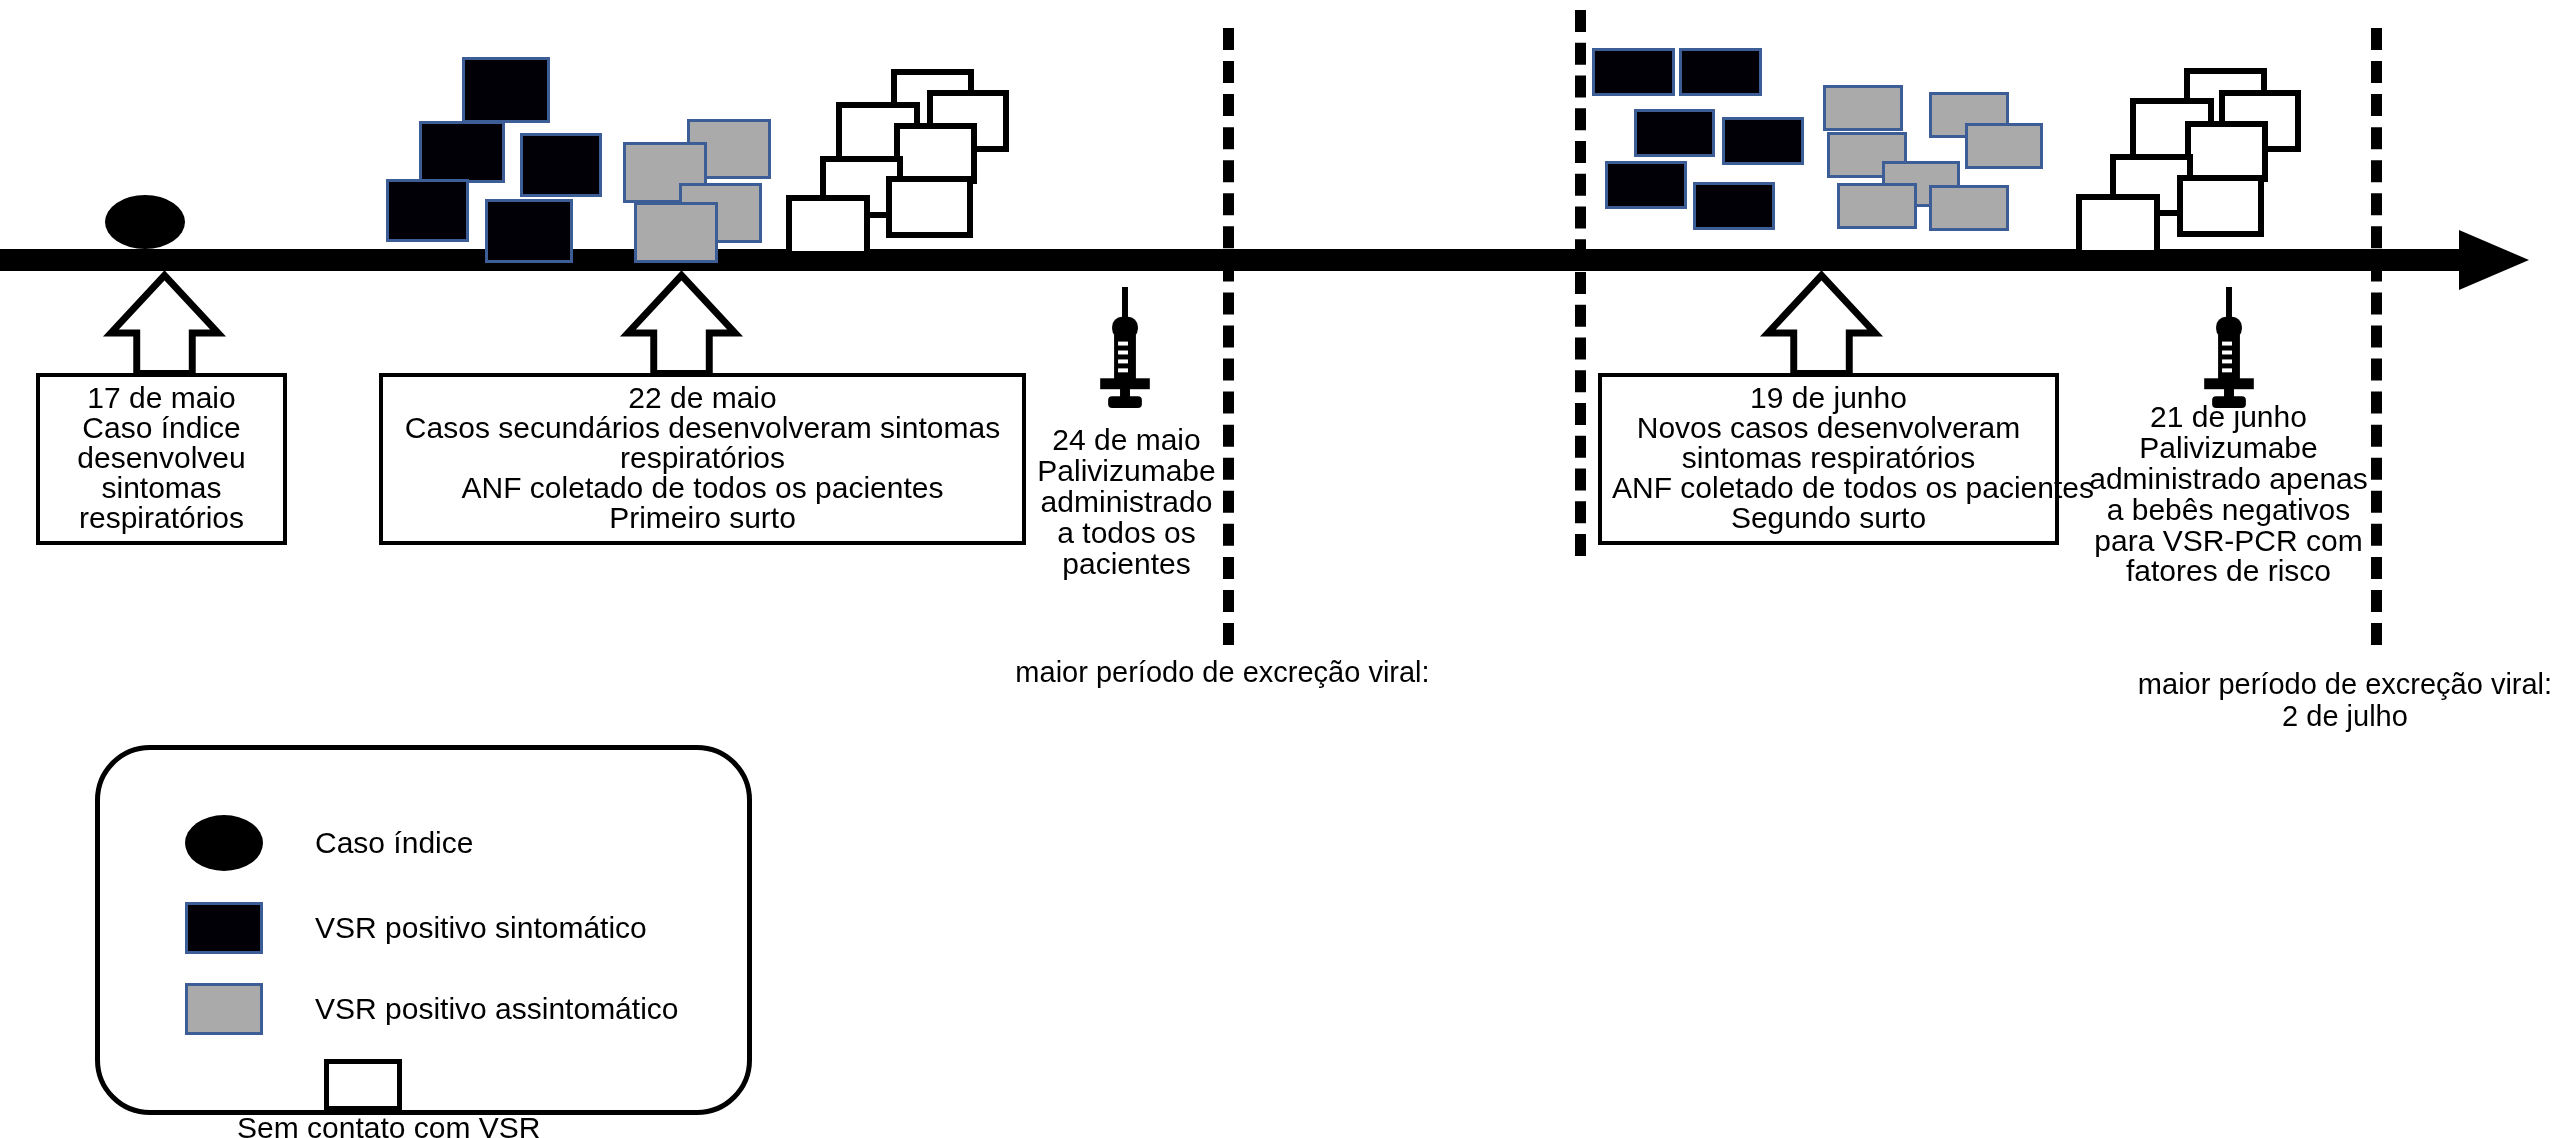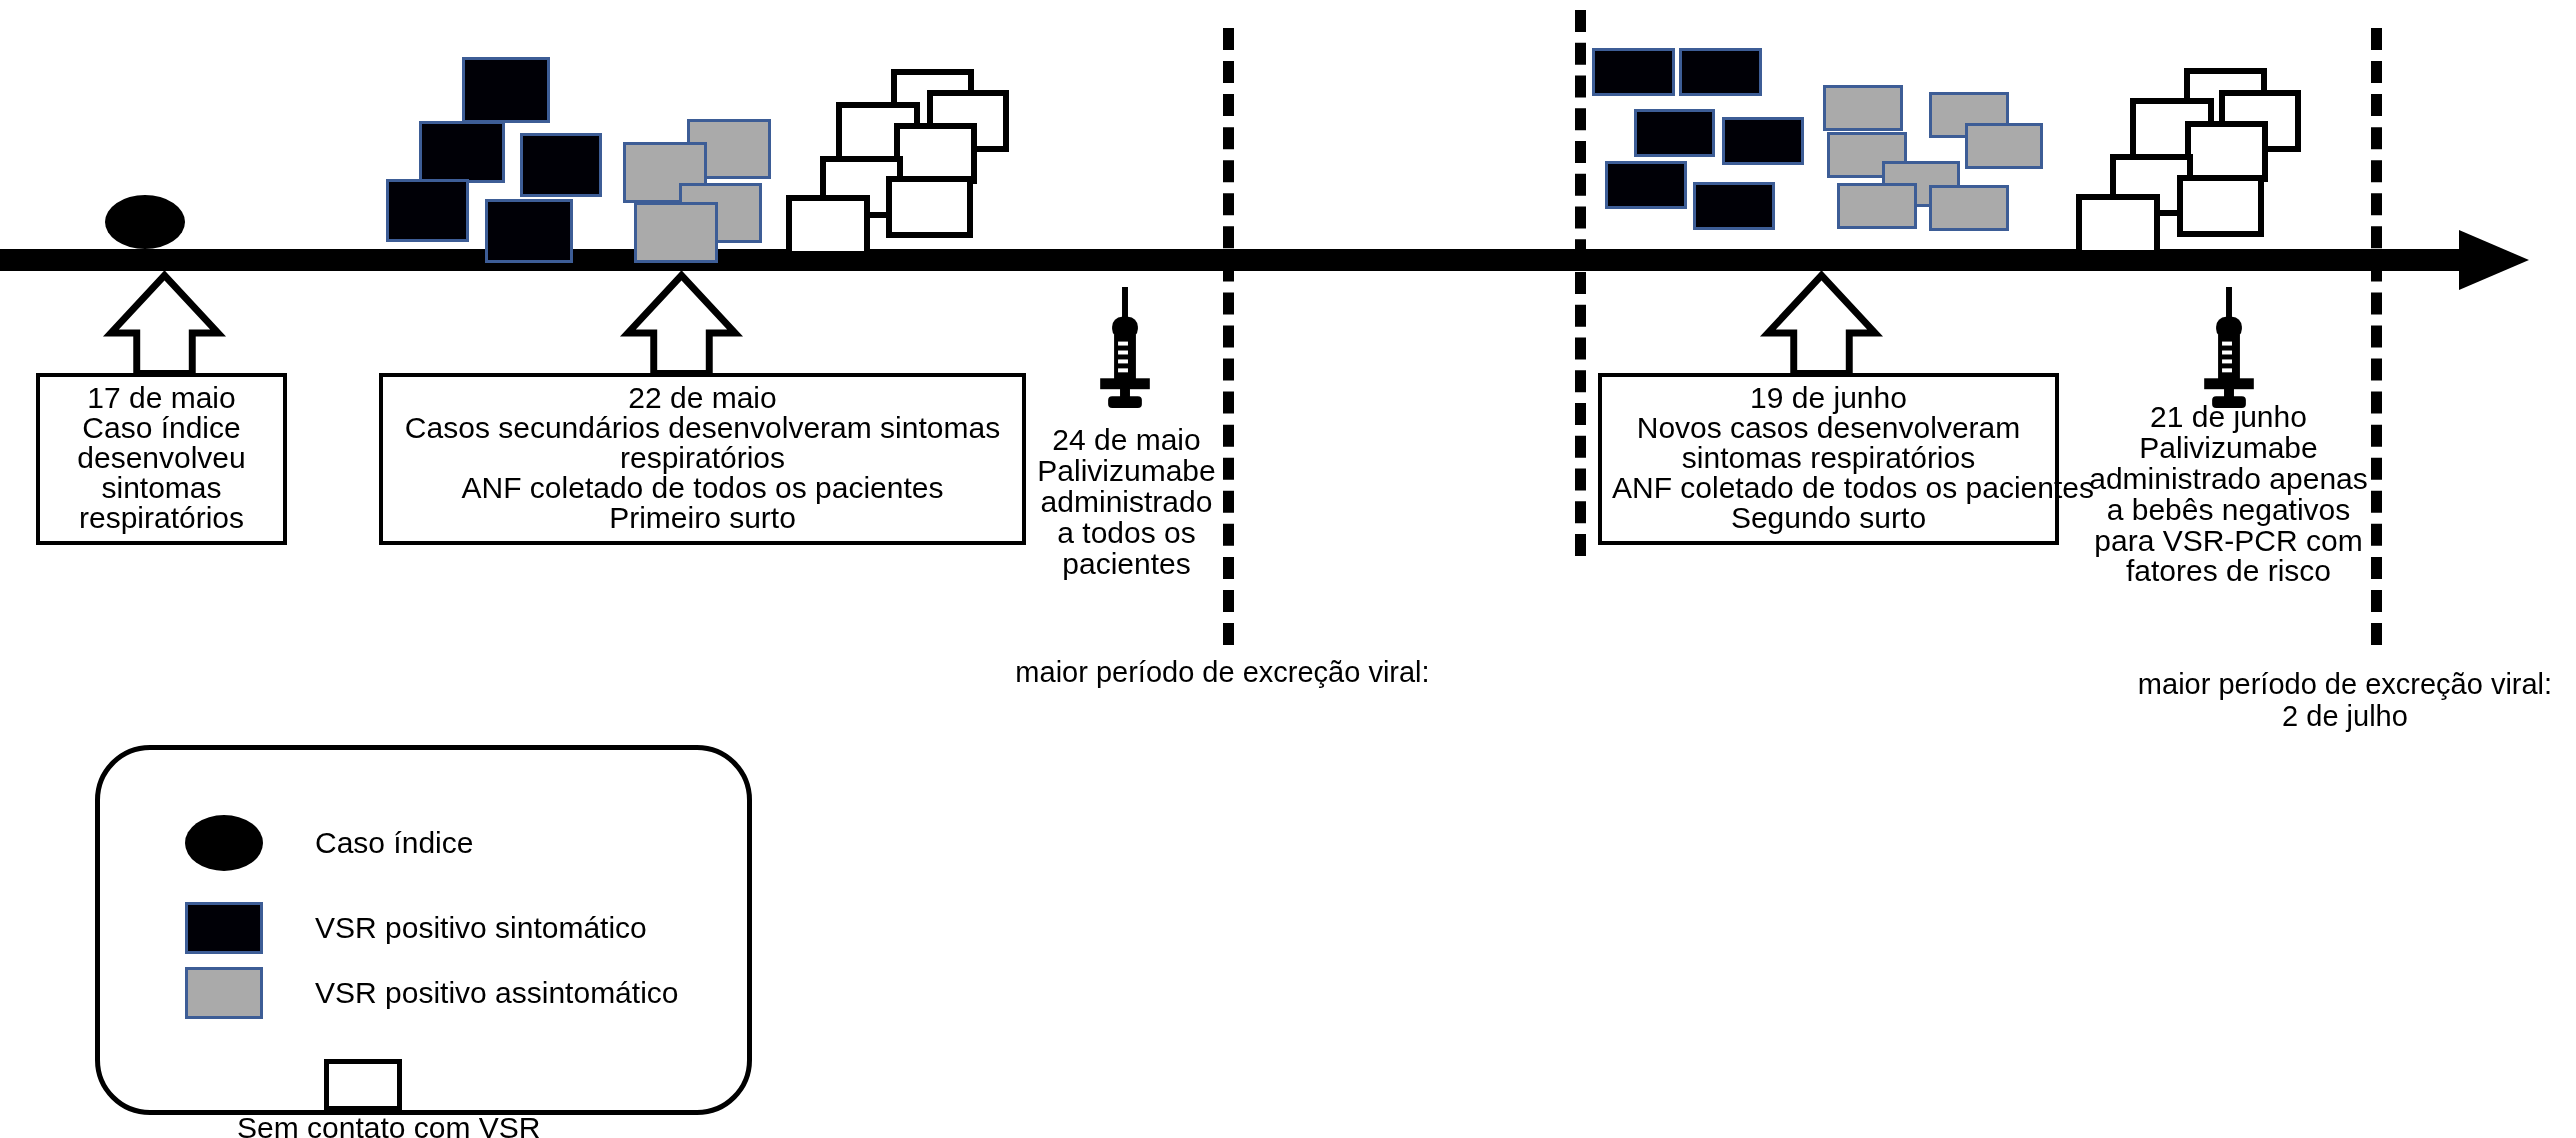--- a/index.html
+++ b/index.html
@@ -291,21 +291,21 @@
 
   <div class="legend-box">
     <div class="legend-row" style="top:62px;">
       <div class="legend-swatch ellipse"></div>
       <div class="legend-label">Caso índice</div>
     </div>
     <div class="legend-row" style="top:147px;">
       <div class="legend-swatch sym"></div>
       <div class="legend-label">VSR positivo sintomático</div>
     </div>
-    <div class="legend-row" style="top:212px;">
+    <div class="legend-row" style="top:228px;">
       <div class="legend-swatch asym"></div>
       <div class="legend-label">VSR positivo assintomático</div>
     </div>
     <div class="legend-row" style="top:309px;flex-direction:column;">
       <div class="legend-swatch none"></div>
       <div class="legend-label">Sem contato com VSR</div>
     </div>
   </div>
 
 </div>

